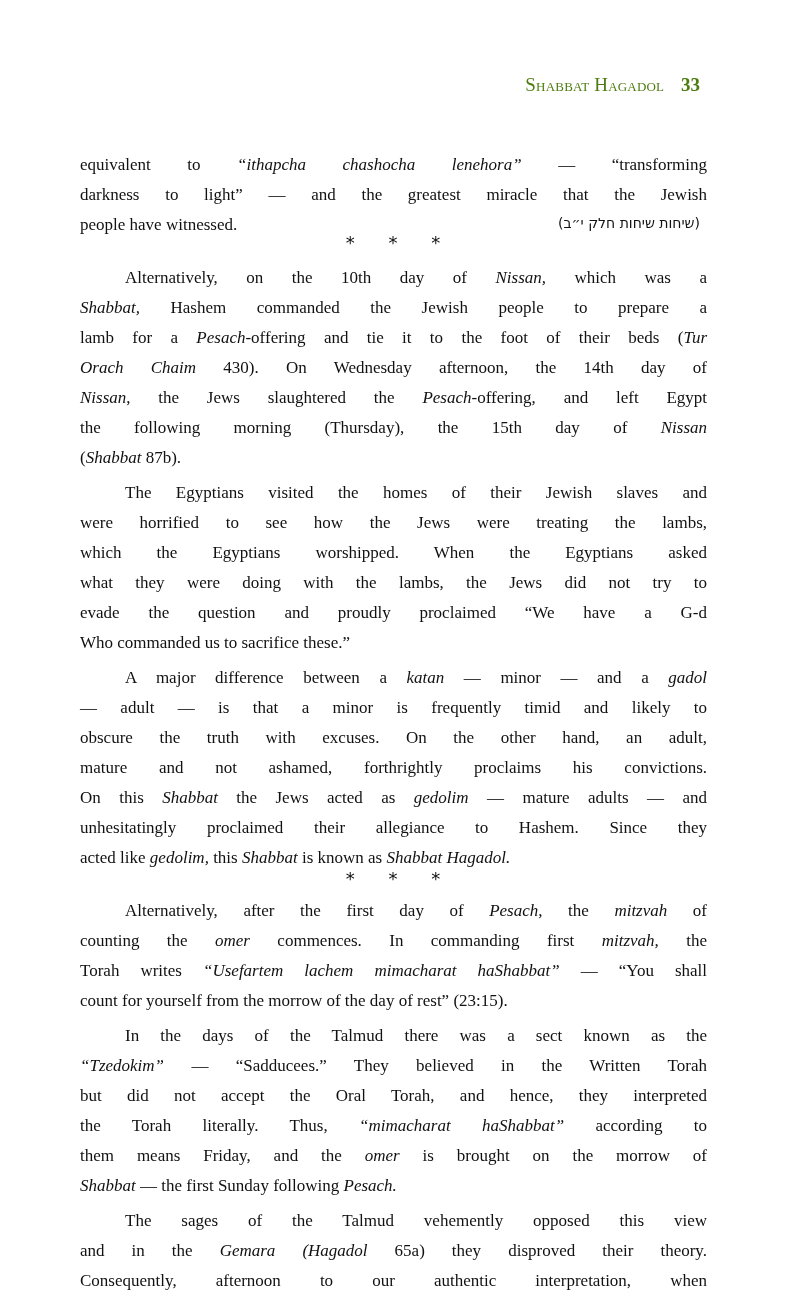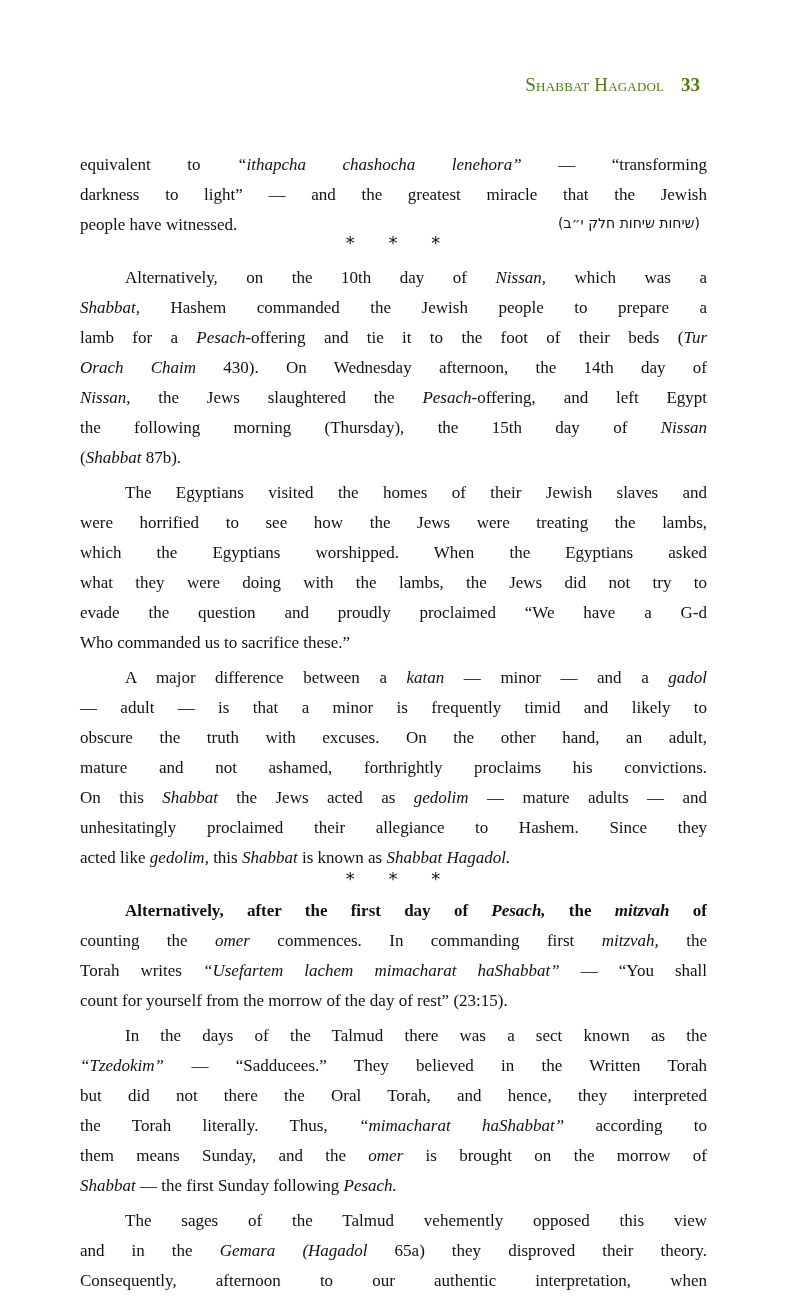--- a/index.html
+++ b/index.html
@@ -49,27 +49,27 @@
       <div class="line " style="top: 568px;"><span>what they were doing with the lambs, the Jews did not try to</span></div>
       <div class="line " style="top: 598px;"><span>evade the question and proudly proclaimed “We have a G-d</span></div>
       <div class="line last" style="top: 628px;"><span>Who commanded us to sacrifice these.”</span></div>
       <div class="line indent" style="top: 663px;"><span>A major difference between a </span><i>katan</i><span> — minor — and a </span><i>gadol</i></div>
       <div class="line " style="top: 693px;"><span>— adult — is that a minor is frequently timid and likely to</span></div>
       <div class="line " style="top: 723px;"><span>obscure the truth with excuses. On the other hand, an adult,</span></div>
       <div class="line " style="top: 753px;"><span>mature and not ashamed, forthrightly proclaims his convictions.</span></div>
       <div class="line " style="top: 783px;"><span>On this </span><i>Shabbat</i><span> the Jews acted as </span><i>gedolim</i><span> — mature adults — and</span></div>
       <div class="line " style="top: 813px;"><span>unhesitatingly proclaimed their allegiance to Hashem. Since they</span></div>
       <div class="line last" style="top: 843px;"><span>acted like </span><i>gedolim,</i><span> this </span><i>Shabbat</i><span> is known as </span><i>Shabbat Hagadol.</i></div>
-      <div class="line indent" style="top: 896px; font-weight: bold;"><span>Alternatively, after the first day of </span><i>Pesach,</i><span> the </span><i>mitzvah</i><span> of</span></div>
+      <div class="line indent" style="top: 896px;"><span>Alternatively, after the first day of </span><i>Pesach,</i><span> the </span><i>mitzvah</i><span> of</span></div>
       <div class="line " style="top: 926px;"><span>counting the </span><i>omer</i><span> commences. In commanding first </span><i>mitzvah,</i><span> the</span></div>
       <div class="line " style="top: 956px;"><span>Torah writes </span><i>“Usefartem lachem mimacharat haShabbat”</i><span> — “You shall</span></div>
       <div class="line last" style="top: 986px;"><span>count for yourself from the morrow of the day of rest” (23:15).</span></div>
       <div class="line indent" style="top: 1021px;"><span>In the days of the Talmud there was a sect known as the</span></div>
       <div class="line " style="top: 1051px;"><i>“Tzedokim”</i><span> — “Sadducees.” They believed in the Written Torah</span></div>
-      <div class="line " style="top: 1081px;"><span>but did not there the Oral Torah, and hence, they interpreted</span></div>
+      <div class="line " style="top: 1081px;"><span>but did not accept the Oral Torah, and hence, they interpreted</span></div>
       <div class="line " style="top: 1111px;"><span>the Torah literally. Thus, </span><i>“mimacharat haShabbat”</i><span> according to</span></div>
-      <div class="line " style="top: 1141px;"><span>them means Sunday, and the </span><i>omer</i><span> is brought on the morrow of</span></div>
+      <div class="line " style="top: 1141px;"><span>them means Friday, and the </span><i>omer</i><span> is brought on the morrow of</span></div>
       <div class="line last" style="top: 1171px;"><i>Shabbat</i><span> — the first Sunday following </span><i>Pesach.</i></div>
       <div class="line indent" style="top: 1206px;"><span>The sages of the Talmud vehemently opposed this view</span></div>
       <div class="line " style="top: 1236px;"><span>and in the </span><i>Gemara (Hagadol</i><span> 65a) they disproved their theory.</span></div>
       <div class="line " style="top: 1266px;"><span>Consequently, afternoon to our authentic interpretation, when</span></div>
     </div>
 </div>
 
 </body></html>

